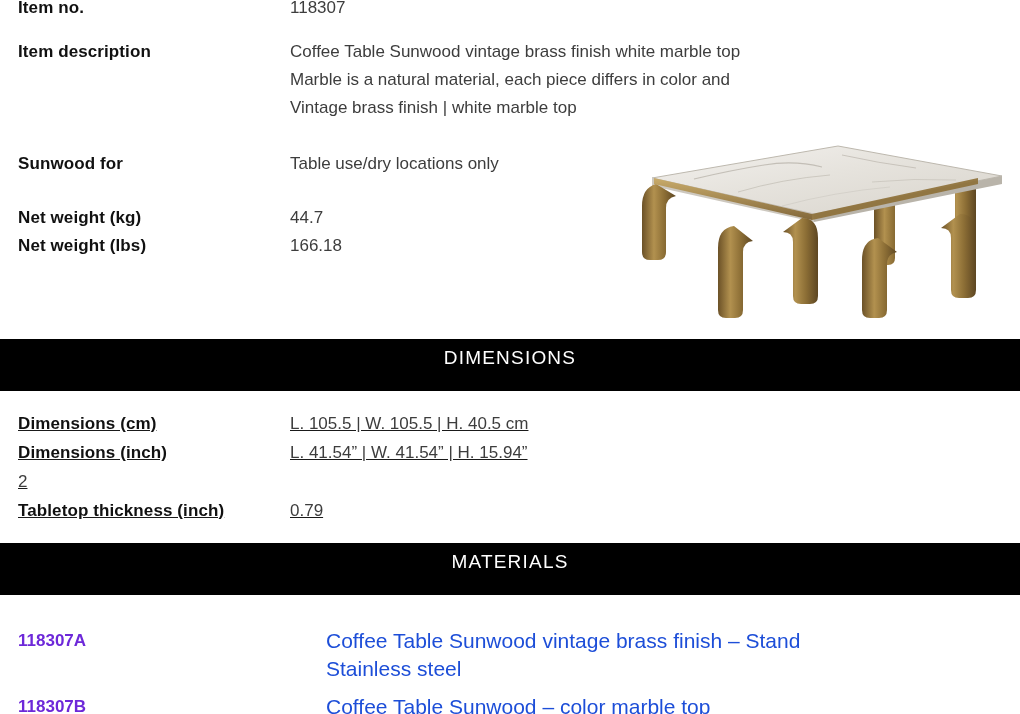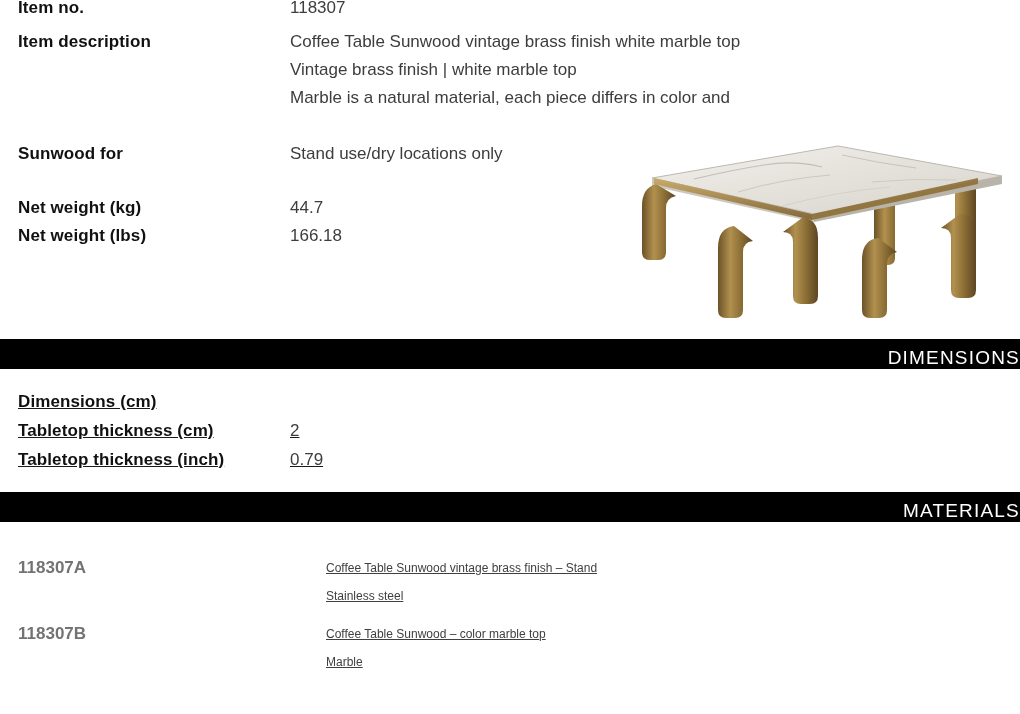--- a/index.html
+++ b/index.html
@@ -51,42 +51,42 @@
 
   
   .top-area {
     position: relative;
     height: 345px;
   }
   .top-area .spec-block {
     padding-top: 0;
   }
   .row-itemno { margin-top: -6px; }
-  .row-desc { margin-top: 6px; }
+  .row-desc { margin-top: 16px; }
   .gap-lg { height: 28px; }
   .gap-md { height: 26px; }
 
   
   .photo {
     position: absolute;
     right: 8px;
     top: 128px;
     width: 370px;
     height: 215px;
   }
   .photo svg { display: block; }
 
   
   .banner {
     background: #000000;
     color: #ffffff;
-    text-align: right;
+    text-align: center;
     font-size: 19px;
     letter-spacing: 1.2px;
-    height: 30px;
+    height: 52px;
     line-height: 38px;
     font-weight: normal;
   }
 
   .section-gap-sm { height: 18px; }
 
   
   .dims-block .spec-row { line-height: 29px; text-decoration: underline; }
 
   
@@ -96,27 +96,26 @@
   .mat-row {
     display: flex;
     align-items: flex-start;
     line-height: 28px;
   }
   .mat-code {
     width: 308px;
     flex: 0 0 308px;
     font-size: 17px;
     font-weight: bold;
-    color: #737373;
+    color: #6d28d9;
   }
   .mat-desc {
     flex: 1 1 auto;
-    font-size: 12px;
-    color: #404040;
-    text-decoration: underline;
+    font-size: 21px;
+    color: #1d4ed8;
   }
   .mat-desc .line { display: block; }
   .mat-gap { height: 10px; }
 </style>
 </head>
 <body>
 
 <div class="sheet">
 
   <div class="top-area">
@@ -127,31 +126,31 @@
         <div class="spec-label">Item no.</div>
         <div class="spec-value">
           <span class="line">118307</span>
         </div>
       </div>
 
       <div class="spec-row row-desc">
         <div class="spec-label">Item description</div>
         <div class="spec-value">
           <span class="line">Coffee Table Sunwood vintage brass finish white marble top</span>
+          <span class="line">Marble is a natural material, each piece differs in color and</span>
           <span class="line">Vintage brass finish | white marble top</span>
-          <span class="line">Marble is a natural material, each piece differs in color and</span>
         </div>
       </div>
 
       <div class="gap-lg"></div>
 
       <div class="spec-row">
         <div class="spec-label">Sunwood for</div>
         <div class="spec-value">
-          <span class="line">Stand use/dry locations only</span>
+          <span class="line">Table use/dry locations only</span>
         </div>
       </div>
 
       <div class="gap-md"></div>
 
       <div class="spec-row">
         <div class="spec-label">Net weight (kg)</div>
         <div class="spec-value">
           <span class="line">44.7</span>
         </div>
@@ -223,23 +222,31 @@
     </div>
   </div>
 
   <div class="banner">DIMENSIONS</div>
 
   <div class="section-gap-sm"></div>
 
   <div class="spec-block dims-block">
     <div class="spec-row">
       <div class="spec-label">Dimensions (cm)</div>
-    </div>
-    <div class="spec-row">
-      <div class="spec-label">Tabletop thickness (cm)</div>
+      <div class="spec-value">
+        <span class="line">L. 105.5 | W. 105.5 | H. 40.5 cm</span>
+      </div>
+    </div>
+    <div class="spec-row">
+      <div class="spec-label">Dimensions (inch)</div>
+      <div class="spec-value">
+        <span class="line">L. 41.54” | W. 41.54” | H. 15.94”</span>
+      </div>
+    </div>
+    <div class="spec-row">
       <div class="spec-value">
         <span class="line">2</span>
       </div>
     </div>
     <div class="spec-row">
       <div class="spec-label">Tabletop thickness (inch)</div>
       <div class="spec-value">
         <span class="line">0.79</span>
       </div>
     </div>

